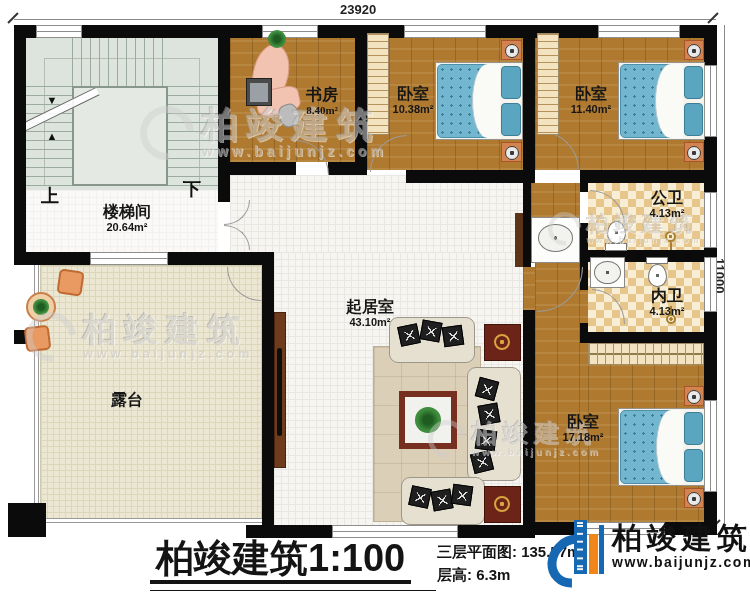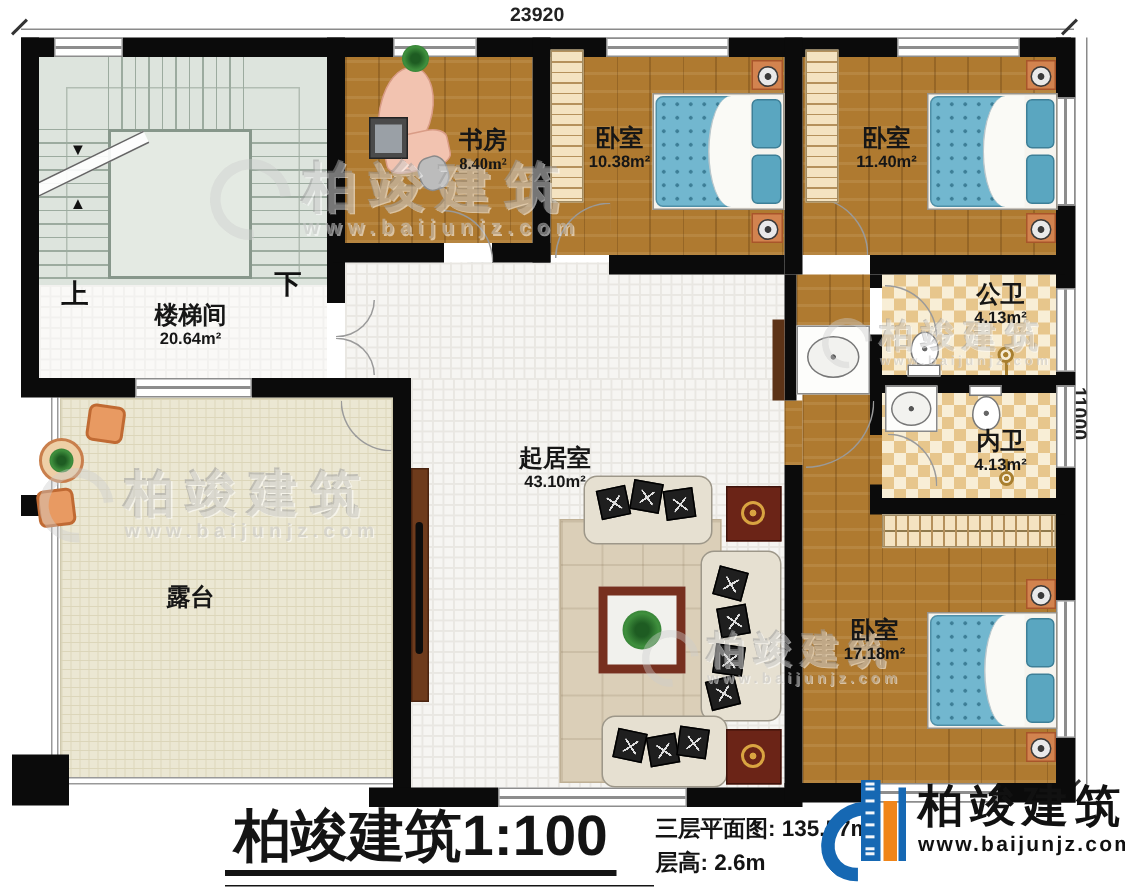--- a/index.html
+++ b/index.html
@@ -336,21 +336,21 @@
   </div>
 
   <div class="title-main"><span>柏竣建筑</span><span>1:100</span></div>
   <div class="title-underline2"></div>
   <div class="info" style="left:437px;top:543px;">
     <span>三层平面图:</span>
     <span>135.57m²</span>
   </div>
   <div class="info" style="left:437px;top:566px;">
     <span>层高:</span>
-    <span>2.6m</span>
+    <span>6.3m</span>
   </div>
   <div class="logo">
     <div class="logo-icon">
       <div class="lswoosh"></div>
       <div class="lb1"></div>
       <div class="lb2"></div>
       <div class="lb3"></div>
     </div>
     <div>
       <div class="logo-name">柏竣建筑</div>

